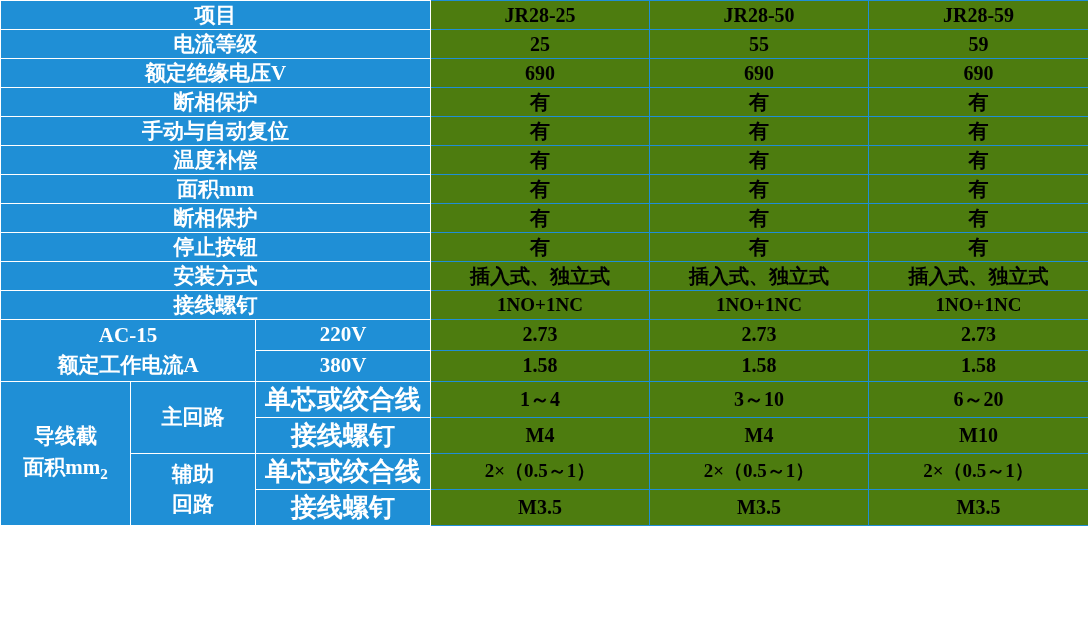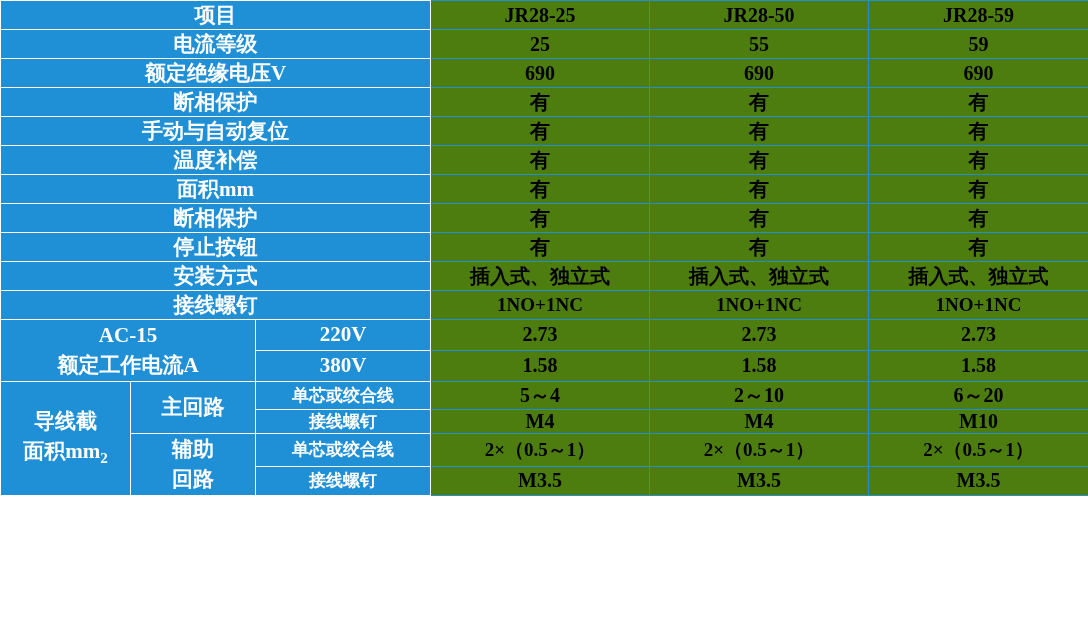--- a/index.html
+++ b/index.html
@@ -29,21 +29,21 @@
     box-sizing: border-box;
   }
   
   #spec-table td.label {
     background: #1f8fd6;
     color: #ffffff;
     border: 1px solid #ffffff;
     font-size: 21px;
   }
   #spec-table td.label.small {
-    font-size: 17px;
+    font-size: 26px;
   }
   
   #spec-table td.value {
     background: #4d7c0f;
     color: #000000;
     border: 1px solid #1f8fd6;
     font-size: 20px;
   }
   #spec-table td.value.sm {
     font-size: 19px;
@@ -156,22 +156,22 @@
       <td class="value">1.58</td>
     </tr>
 
     <tr>
       <td class="label stacked" rowspan="4">
         <div>导线截</div>
         <div><span>面积mm</span><span class="sub">2</span></div>
       </td>
       <td class="label" rowspan="2">主回路</td>
       <td class="label small">单芯或绞合线</td>
-      <td class="value">5～4</td>
-      <td class="value">2～10</td>
+      <td class="value">1～4</td>
+      <td class="value">3～10</td>
       <td class="value">6～20</td>
     </tr>
     <tr>
       <td class="label small">接线螺钉</td>
       <td class="value">M4</td>
       <td class="value">M4</td>
       <td class="value">M10</td>
     </tr>
     <tr>
       <td class="label stacked" rowspan="2">

